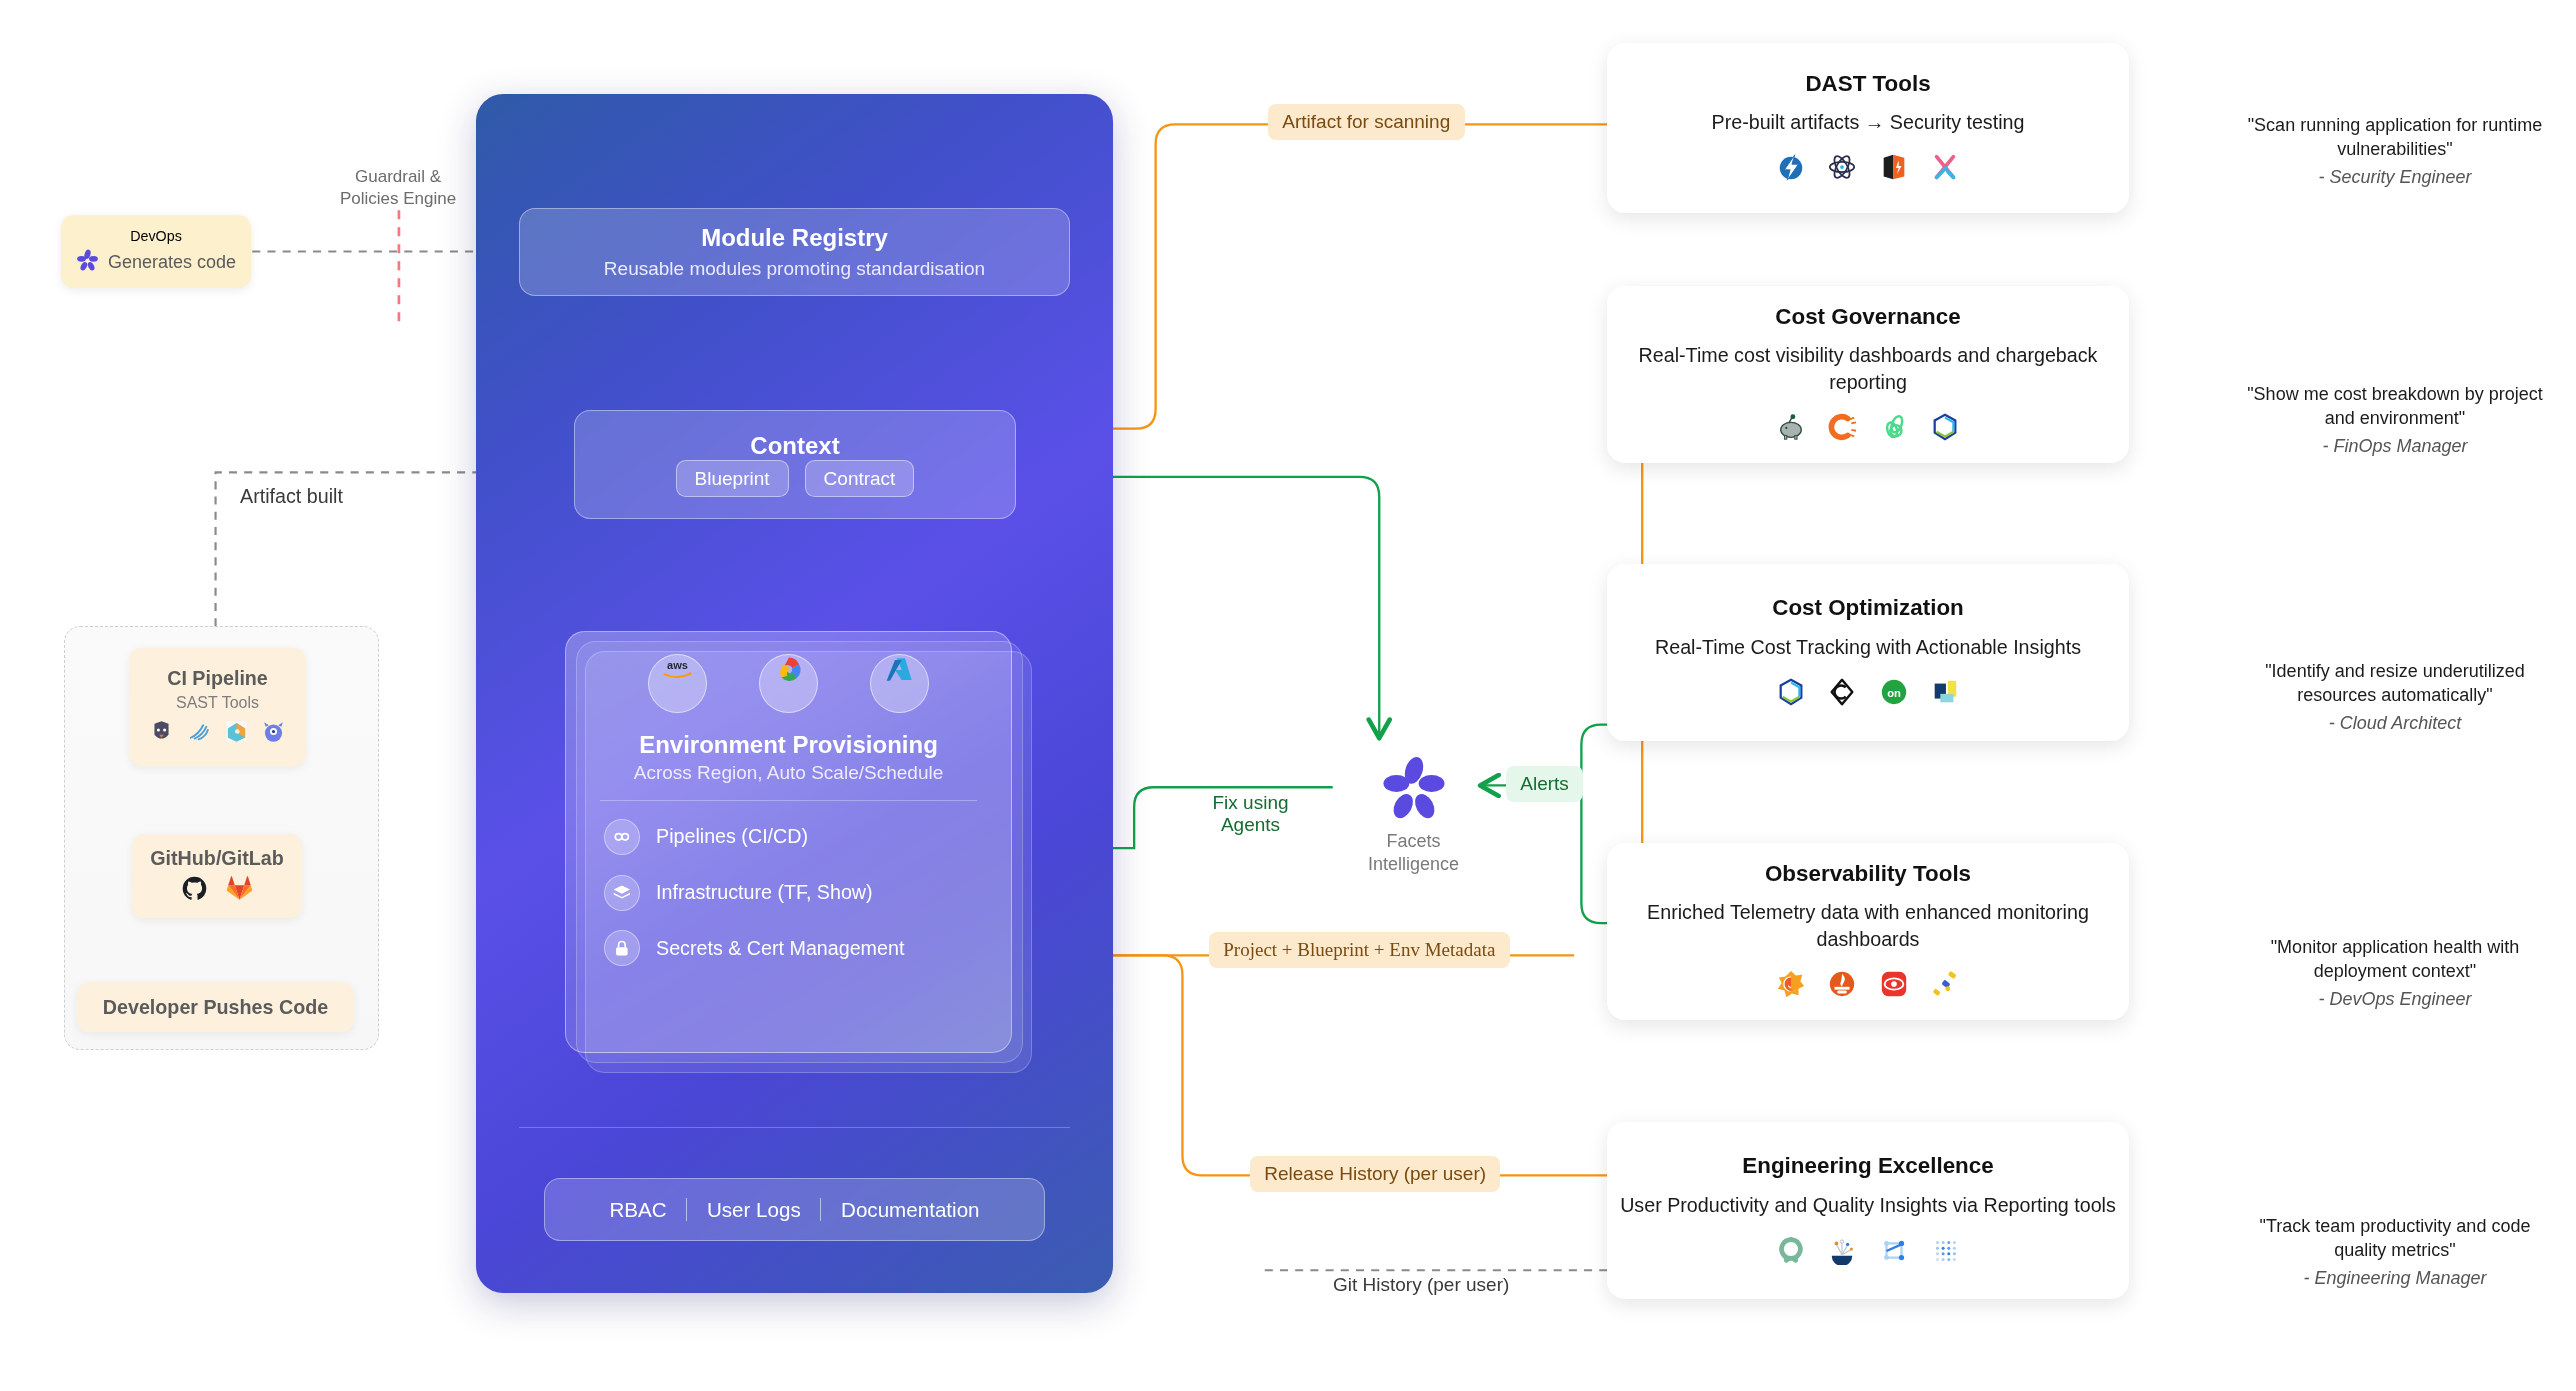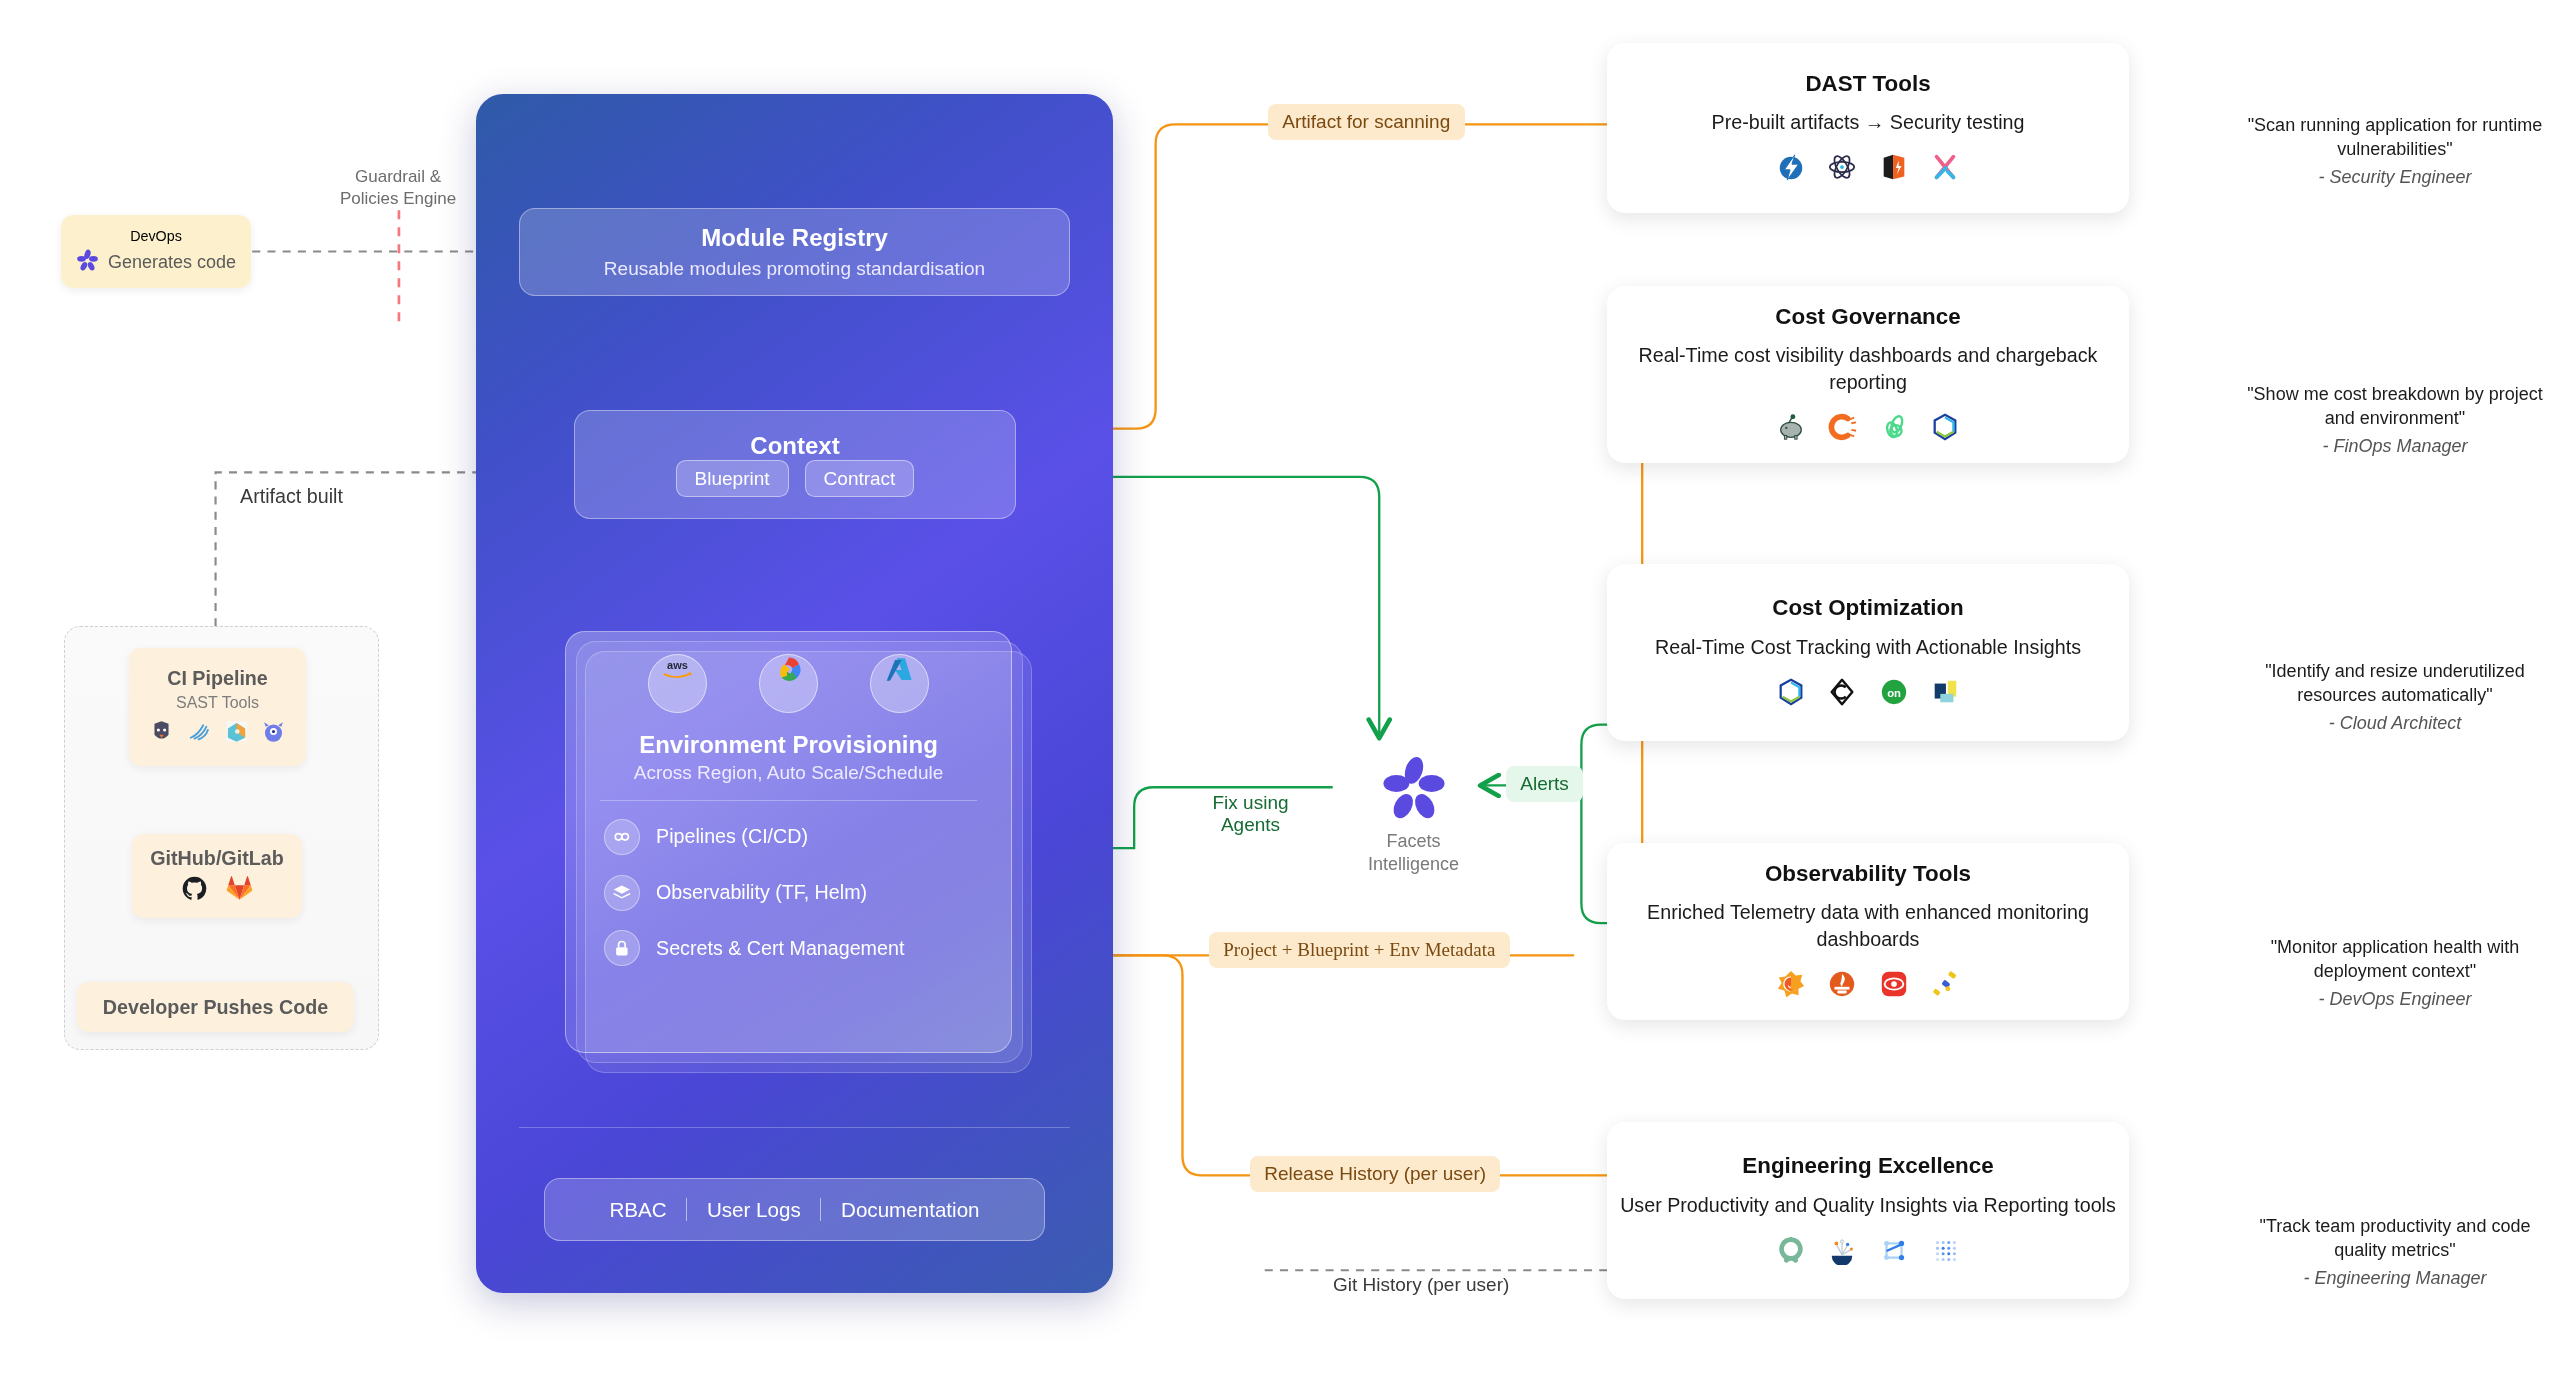--- a/index.html
+++ b/index.html
@@ -398,21 +398,21 @@
             </span>
             <span class="feat-label">Pipelines (CI/CD)</span>
           </div>
           <div class="feat">
             <span class="feat-ico">
               <svg width="19.7" height="19.7" viewBox="0 0 24 24" fill="#fff">
                 <path d="M12 3 L22 8 L12 13 L2 8 Z"></path>
                   <path d="M2 12 L12 17 L22 12 L22 14 L12 19 L2 14 Z"></path>
               </svg>
             </span>
-            <span class="feat-label">Observability (TF, Helm)</span>
+            <span class="feat-label">Infrastructure (TF, Show)</span>
           </div>
           <div class="feat">
             <span class="feat-ico">
               <svg width="19.7" height="19.7" viewBox="0 0 24 24" fill="none" stroke="#fff" stroke-width="2">
                 <rect x="5" y="10" width="14" height="10" rx="2" fill="#fff" stroke="none"></rect>
                 <path d="M8 10 V7 a4 4 0 0 1 8 0 v3"></path>
               </svg>
             </span>
             <span class="feat-label">Secrets &amp; Cert Management</span>
           </div>

